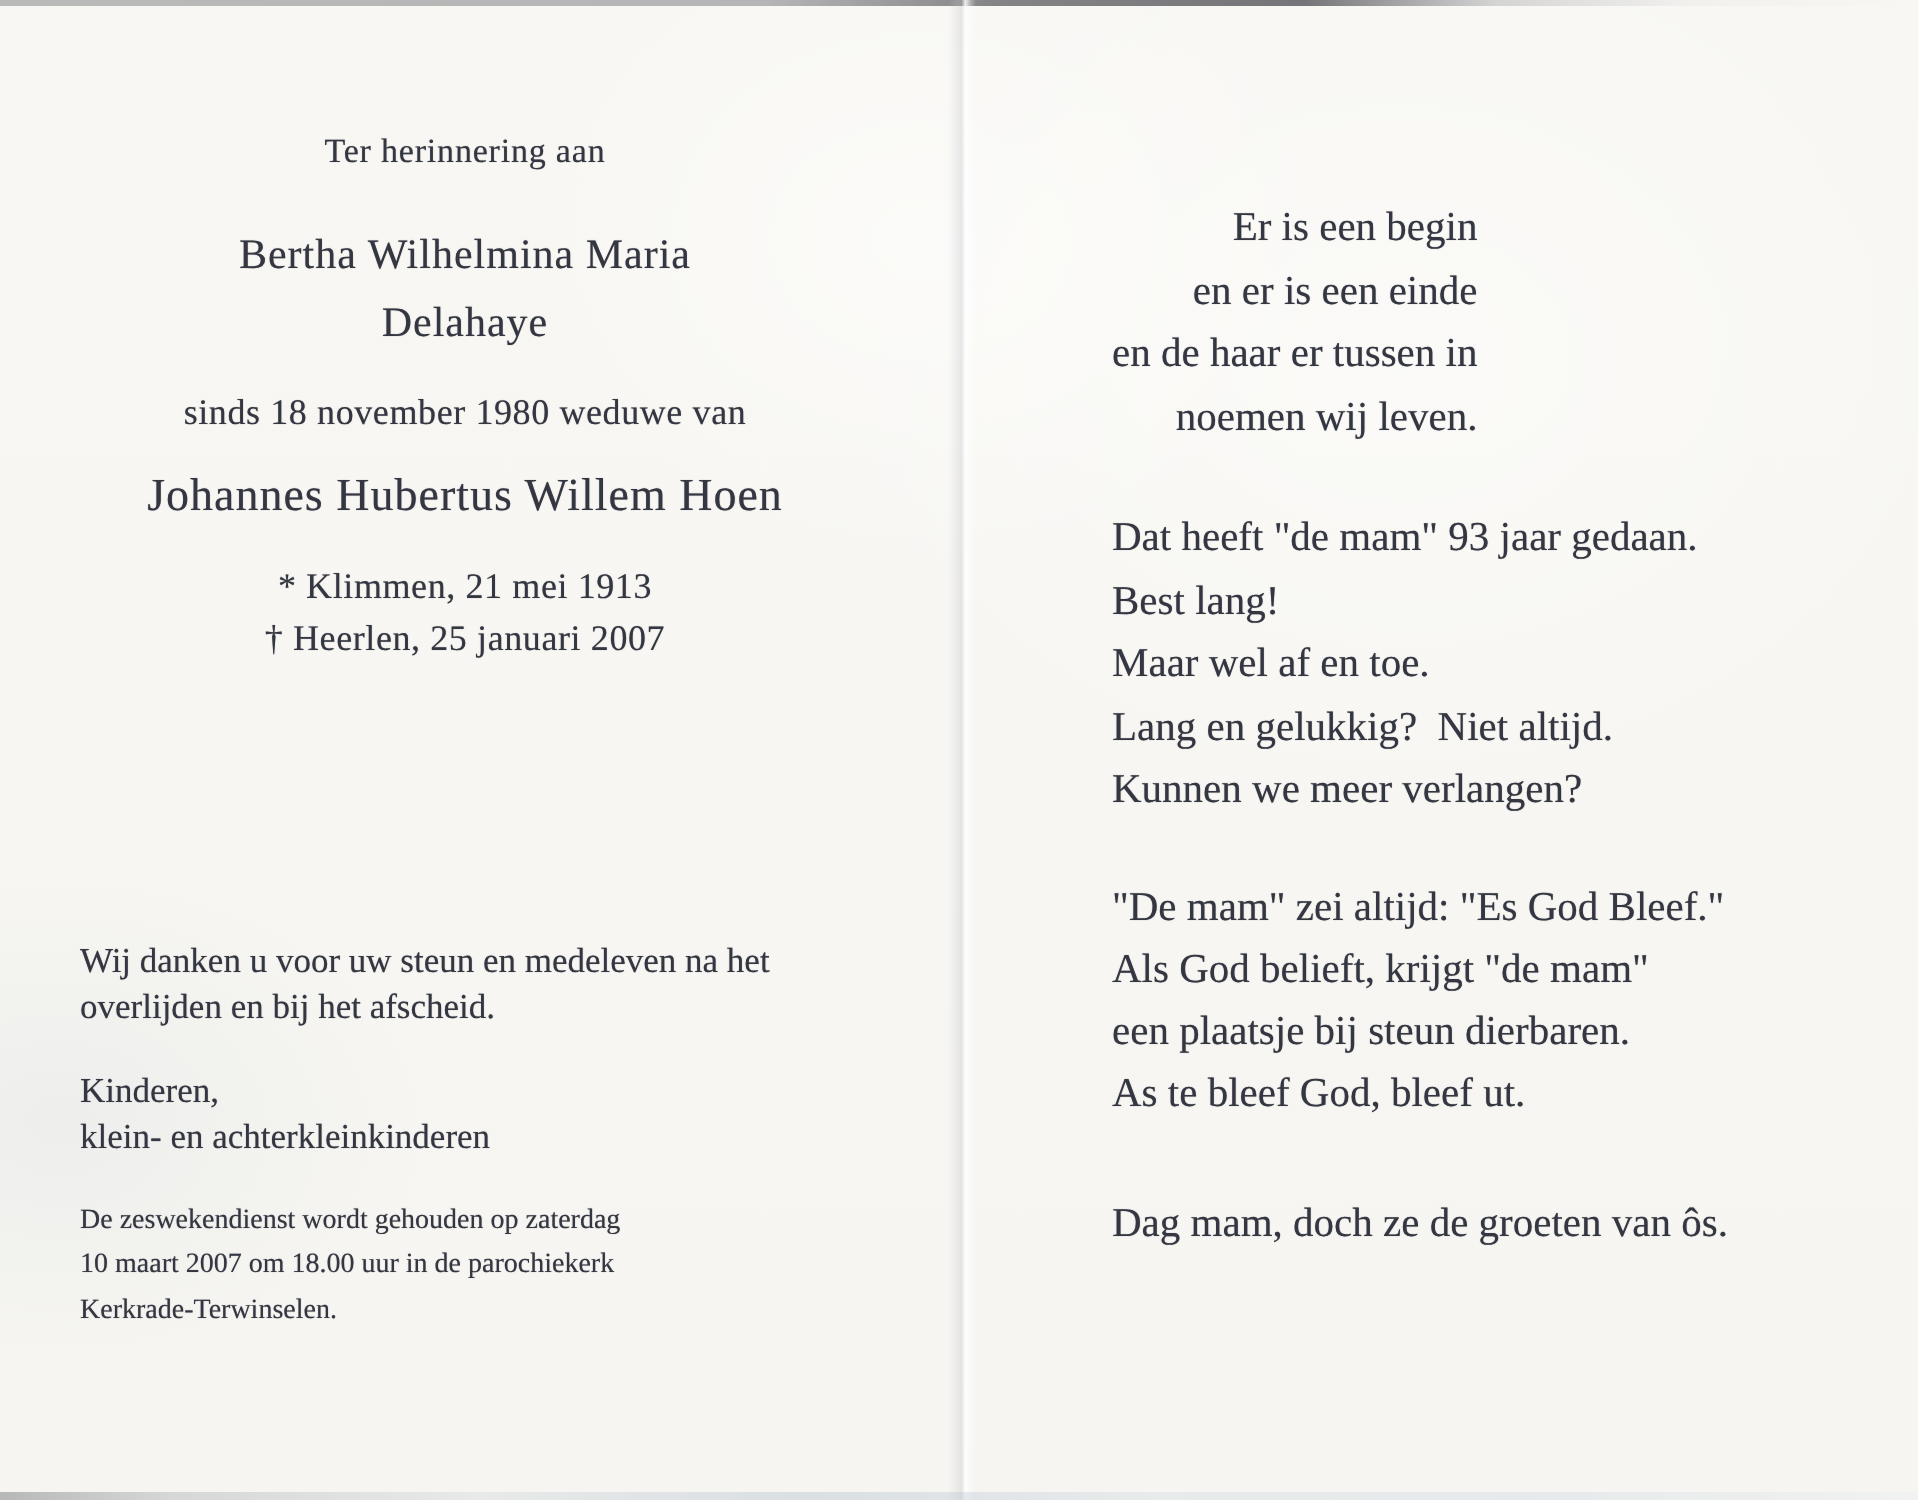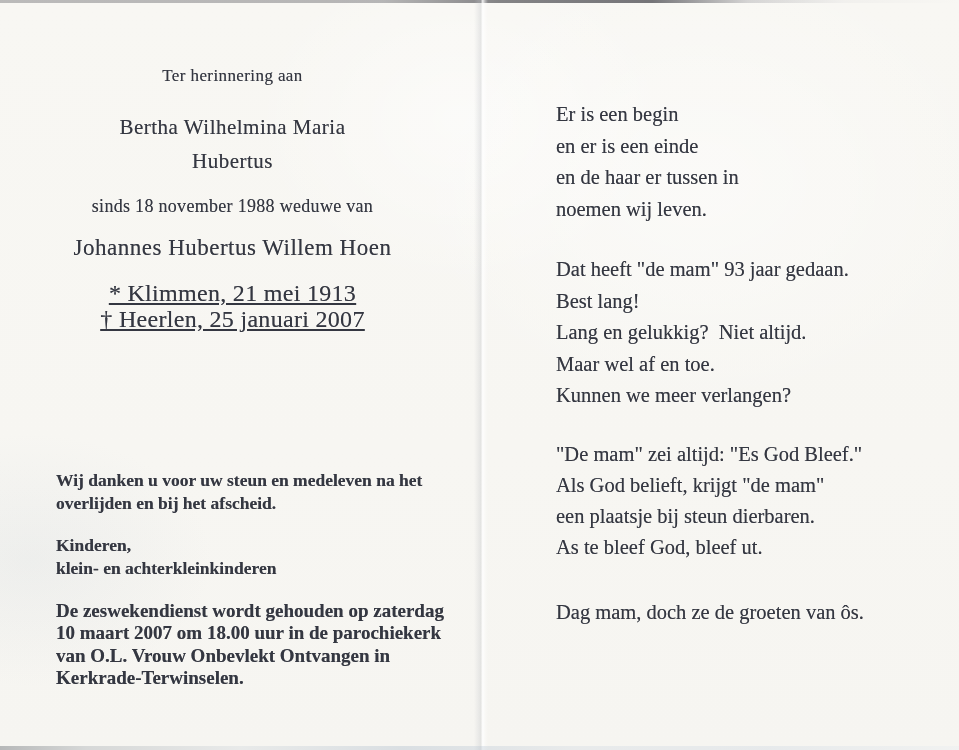--- a/index.html
+++ b/index.html
@@ -70,50 +70,50 @@
   
   .centered {
     left: 5px;
     width: 455px;
     text-align: center;
   }
   #memorial-header { top: 66px;  font-size: 17px;   letter-spacing: 0.4px; }
   #deceased-name   { top: 110px; font-size: 21px;   line-height: 34px; letter-spacing: 0.5px; }
   #widow-line      { top: 196px; font-size: 18px;   letter-spacing: 0.3px; }
   #husband-name    { top: 235px; font-size: 23px;   letter-spacing: 0.5px; }
-  #vital-dates     { top: 280px; font-size: 24px;   line-height: 26px; letter-spacing: 0.3px; text-decoration: underline; }
+  #vital-dates     { top: 280px; font-size: 18px;   line-height: 26px; letter-spacing: 0.3px; }
 
   
-  .left-col { left: 56px; font-weight: bold; }
+  .left-col { left: 40px; }
   #thanks-paragraph  { top: 469px; font-size: 17.5px; line-height: 22.8px; }
   #family-paragraph  { top: 534px; font-size: 17.5px; line-height: 22.8px; }
-  #service-paragraph { top: 600px; font-size: 19px; line-height: 22.4px; }
+  #service-paragraph { top: 600px; font-size: 14px; line-height: 22.4px; }
 
   
   .poem-col { left: 556px; }
-  #poem-stanza-1 { top: 99px;  font-size: 20.5px; line-height: 31.5px; }
+  #poem-stanza-1 { top: 99px;  font-size: 20.5px; line-height: 31.5px; text-align: right; }
   #poem-stanza-2 { top: 254px; font-size: 20.5px; line-height: 31.5px; }
   #poem-stanza-3 { top: 439px; font-size: 20.5px; line-height: 31px; }
   #poem-closing  { top: 597px; font-size: 20.5px; line-height: 31px; }
 </style>
 </head>
 <body>
 
 <div class="top-edge"></div>
 <div class="fold-crease"></div>
 <div class="bottom-edge"></div>
 
 <div class="block centered" id="memorial-header">Ter herinnering aan</div>
 
 <div class="block centered" id="deceased-name">
   <div class="line">Bertha Wilhelmina Maria</div>
-  <div class="line">Hubertus</div>
+  <div class="line">Delahaye</div>
 </div>
 
-<div class="block centered" id="widow-line">sinds 18 november 1988 weduwe van</div>
+<div class="block centered" id="widow-line">sinds 18 november 1980 weduwe van</div>
 
 <div class="block centered" id="husband-name">Johannes Hubertus Willem Hoen</div>
 
 <div class="block centered" id="vital-dates">
   <div class="line">* Klimmen, 21 mei 1913</div>
   <div class="line">† Heerlen, 25 januari 2007</div>
 </div>
 
 <div class="block left-col" id="thanks-paragraph">
   <div class="line">Wij danken u voor uw steun en medeleven na het</div>
@@ -121,36 +121,35 @@
 </div>
 
 <div class="block left-col" id="family-paragraph">
   <div class="line">Kinderen,</div>
   <div class="line">klein- en achterkleinkinderen</div>
 </div>
 
 <div class="block left-col" id="service-paragraph">
   <div class="line">De zeswekendienst wordt gehouden op zaterdag</div>
   <div class="line">10 maart 2007 om 18.00 uur in de parochiekerk</div>
-  <div class="line">van O.L. Vrouw Onbevlekt Ontvangen in</div>
   <div class="line">Kerkrade-Terwinselen.</div>
 </div>
 
 <div class="block poem-col" id="poem-stanza-1">
   <div class="line">Er is een begin</div>
   <div class="line">en er is een einde</div>
   <div class="line">en de haar er tussen in</div>
   <div class="line">noemen wij leven.</div>
 </div>
 
 <div class="block poem-col" id="poem-stanza-2">
   <div class="line">Dat heeft "de mam" 93 jaar gedaan.</div>
   <div class="line">Best lang!</div>
+  <div class="line">Maar wel af en toe.</div>
   <div class="line">Lang en gelukkig?  Niet altijd.</div>
-  <div class="line">Maar wel af en toe.</div>
   <div class="line">Kunnen we meer verlangen?</div>
 </div>
 
 <div class="block poem-col" id="poem-stanza-3">
   <div class="line">"De mam" zei altijd: "Es God Bleef."</div>
   <div class="line">Als God belieft, krijgt "de mam"</div>
   <div class="line">een plaatsje bij steun dierbaren.</div>
   <div class="line">As te bleef God, bleef ut.</div>
 </div>
 

